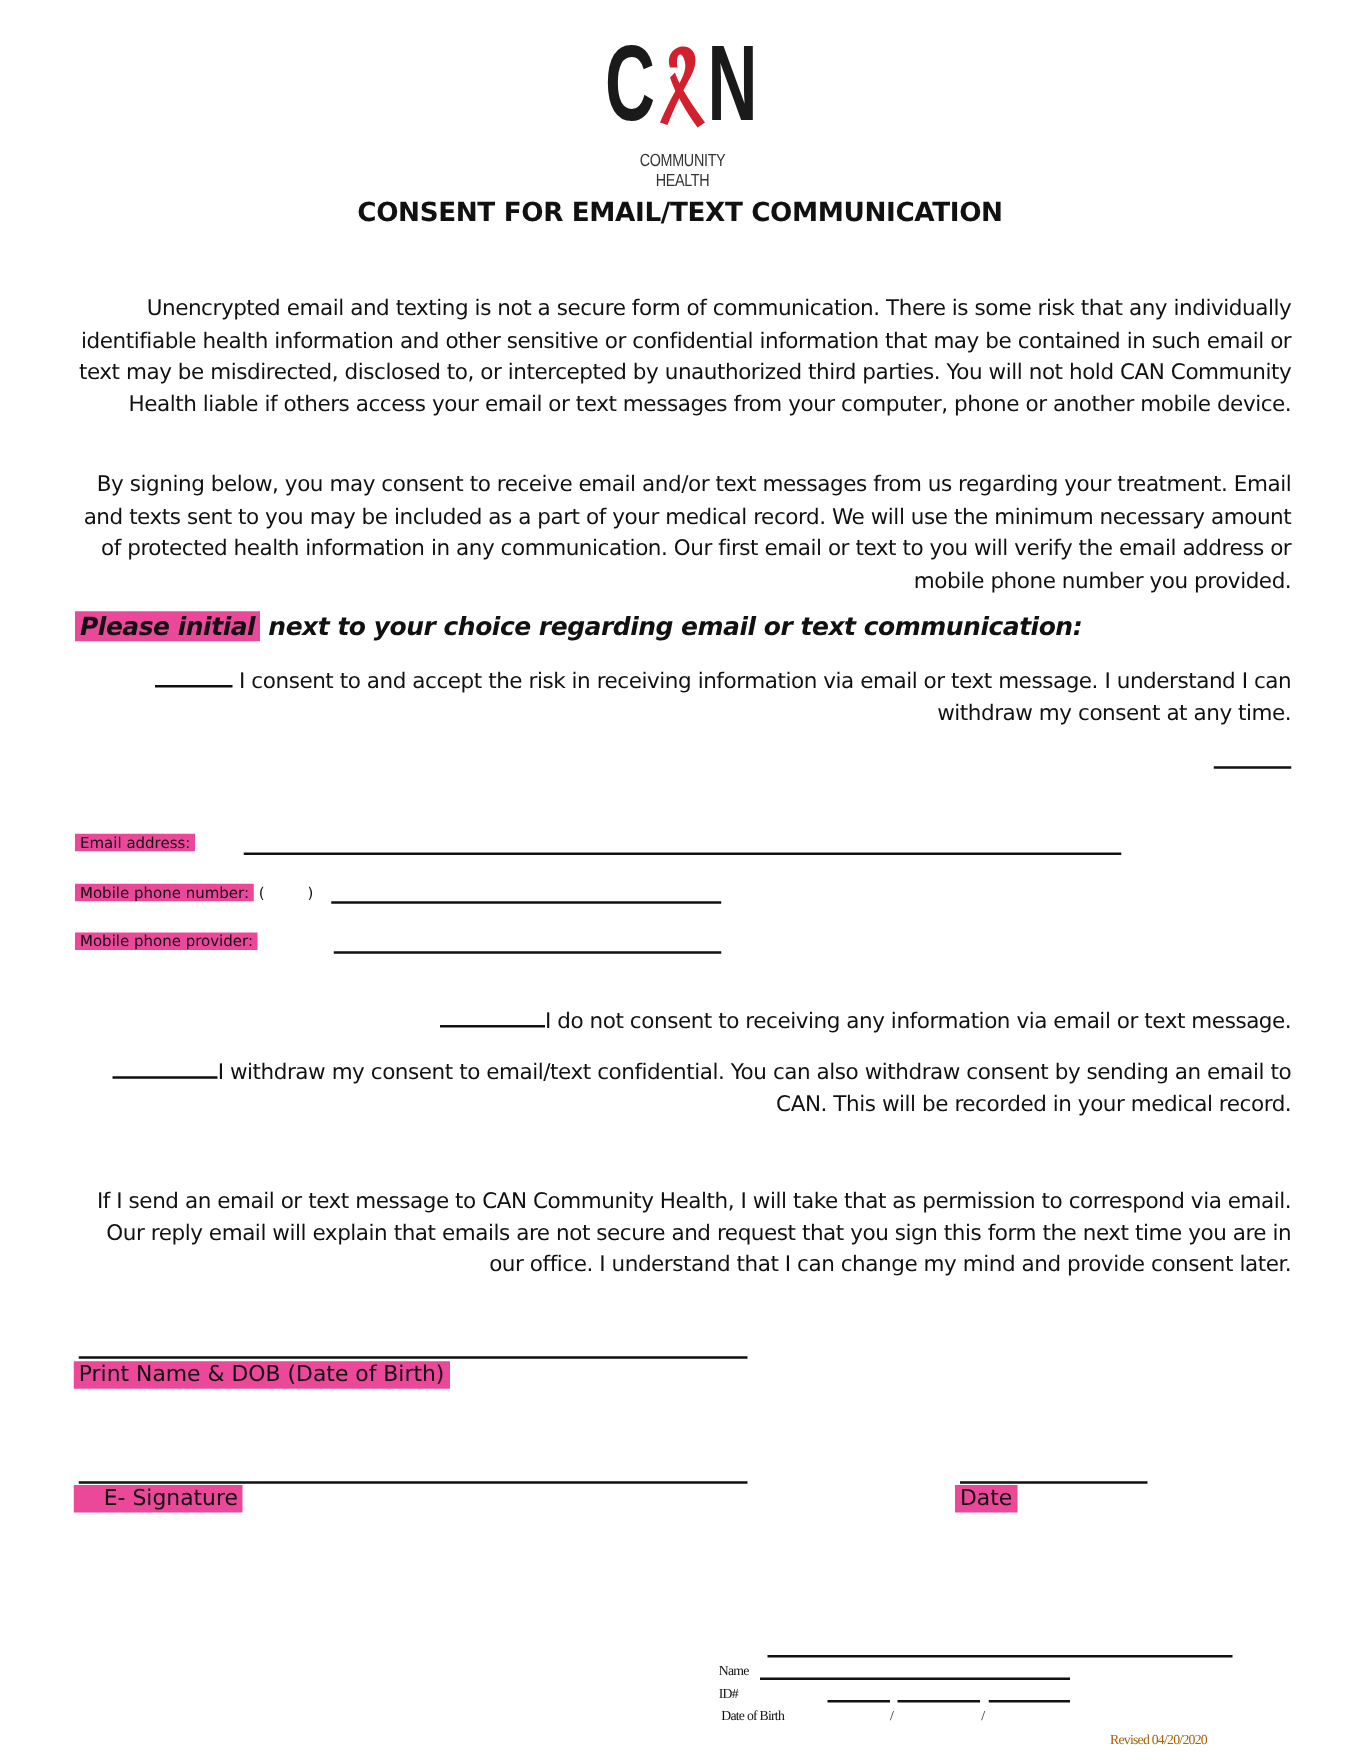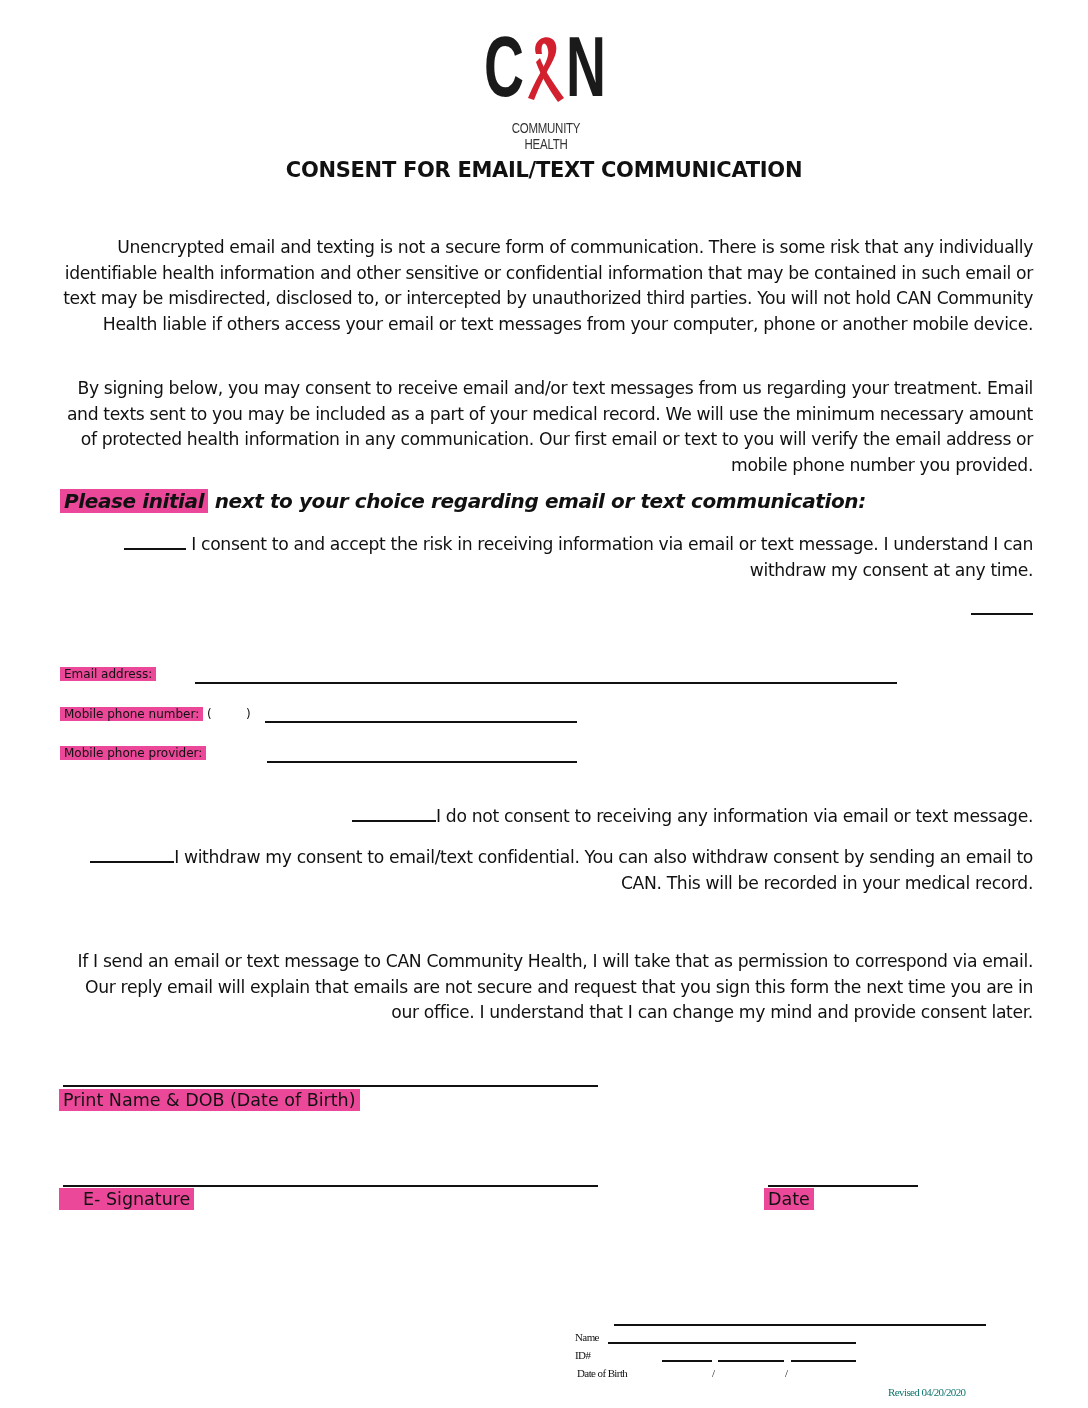--- a/index.html
+++ b/index.html
@@ -97,13 +97,13 @@
 <div class="abs small" style="left:575px; top:1327px;">ID#</div>
 <div class="line" style="left:608px; top:1342px; width:248px;"></div>
 
 <div class="abs small" style="left:577px; top:1345px;">Date of Birth</div>
 <div class="line" style="left:662px; top:1360px; width:50px;"></div>
 <div class="abs small" style="left:712px; top:1345px;">/</div>
 <div class="line" style="left:718px; top:1360px; width:66px;"></div>
 <div class="abs small" style="left:785px; top:1345px;">/</div>
 <div class="line" style="left:791px; top:1360px; width:65px;"></div>
 
-<div class="abs small" style="left:888px; top:1364px; color:#0f766e;">Revised 04/20/2020</div>
+<div class="abs small" style="left:888px; top:1364px; color:#a16207;">Revised 04/20/2020</div>
 
 </body></html>

